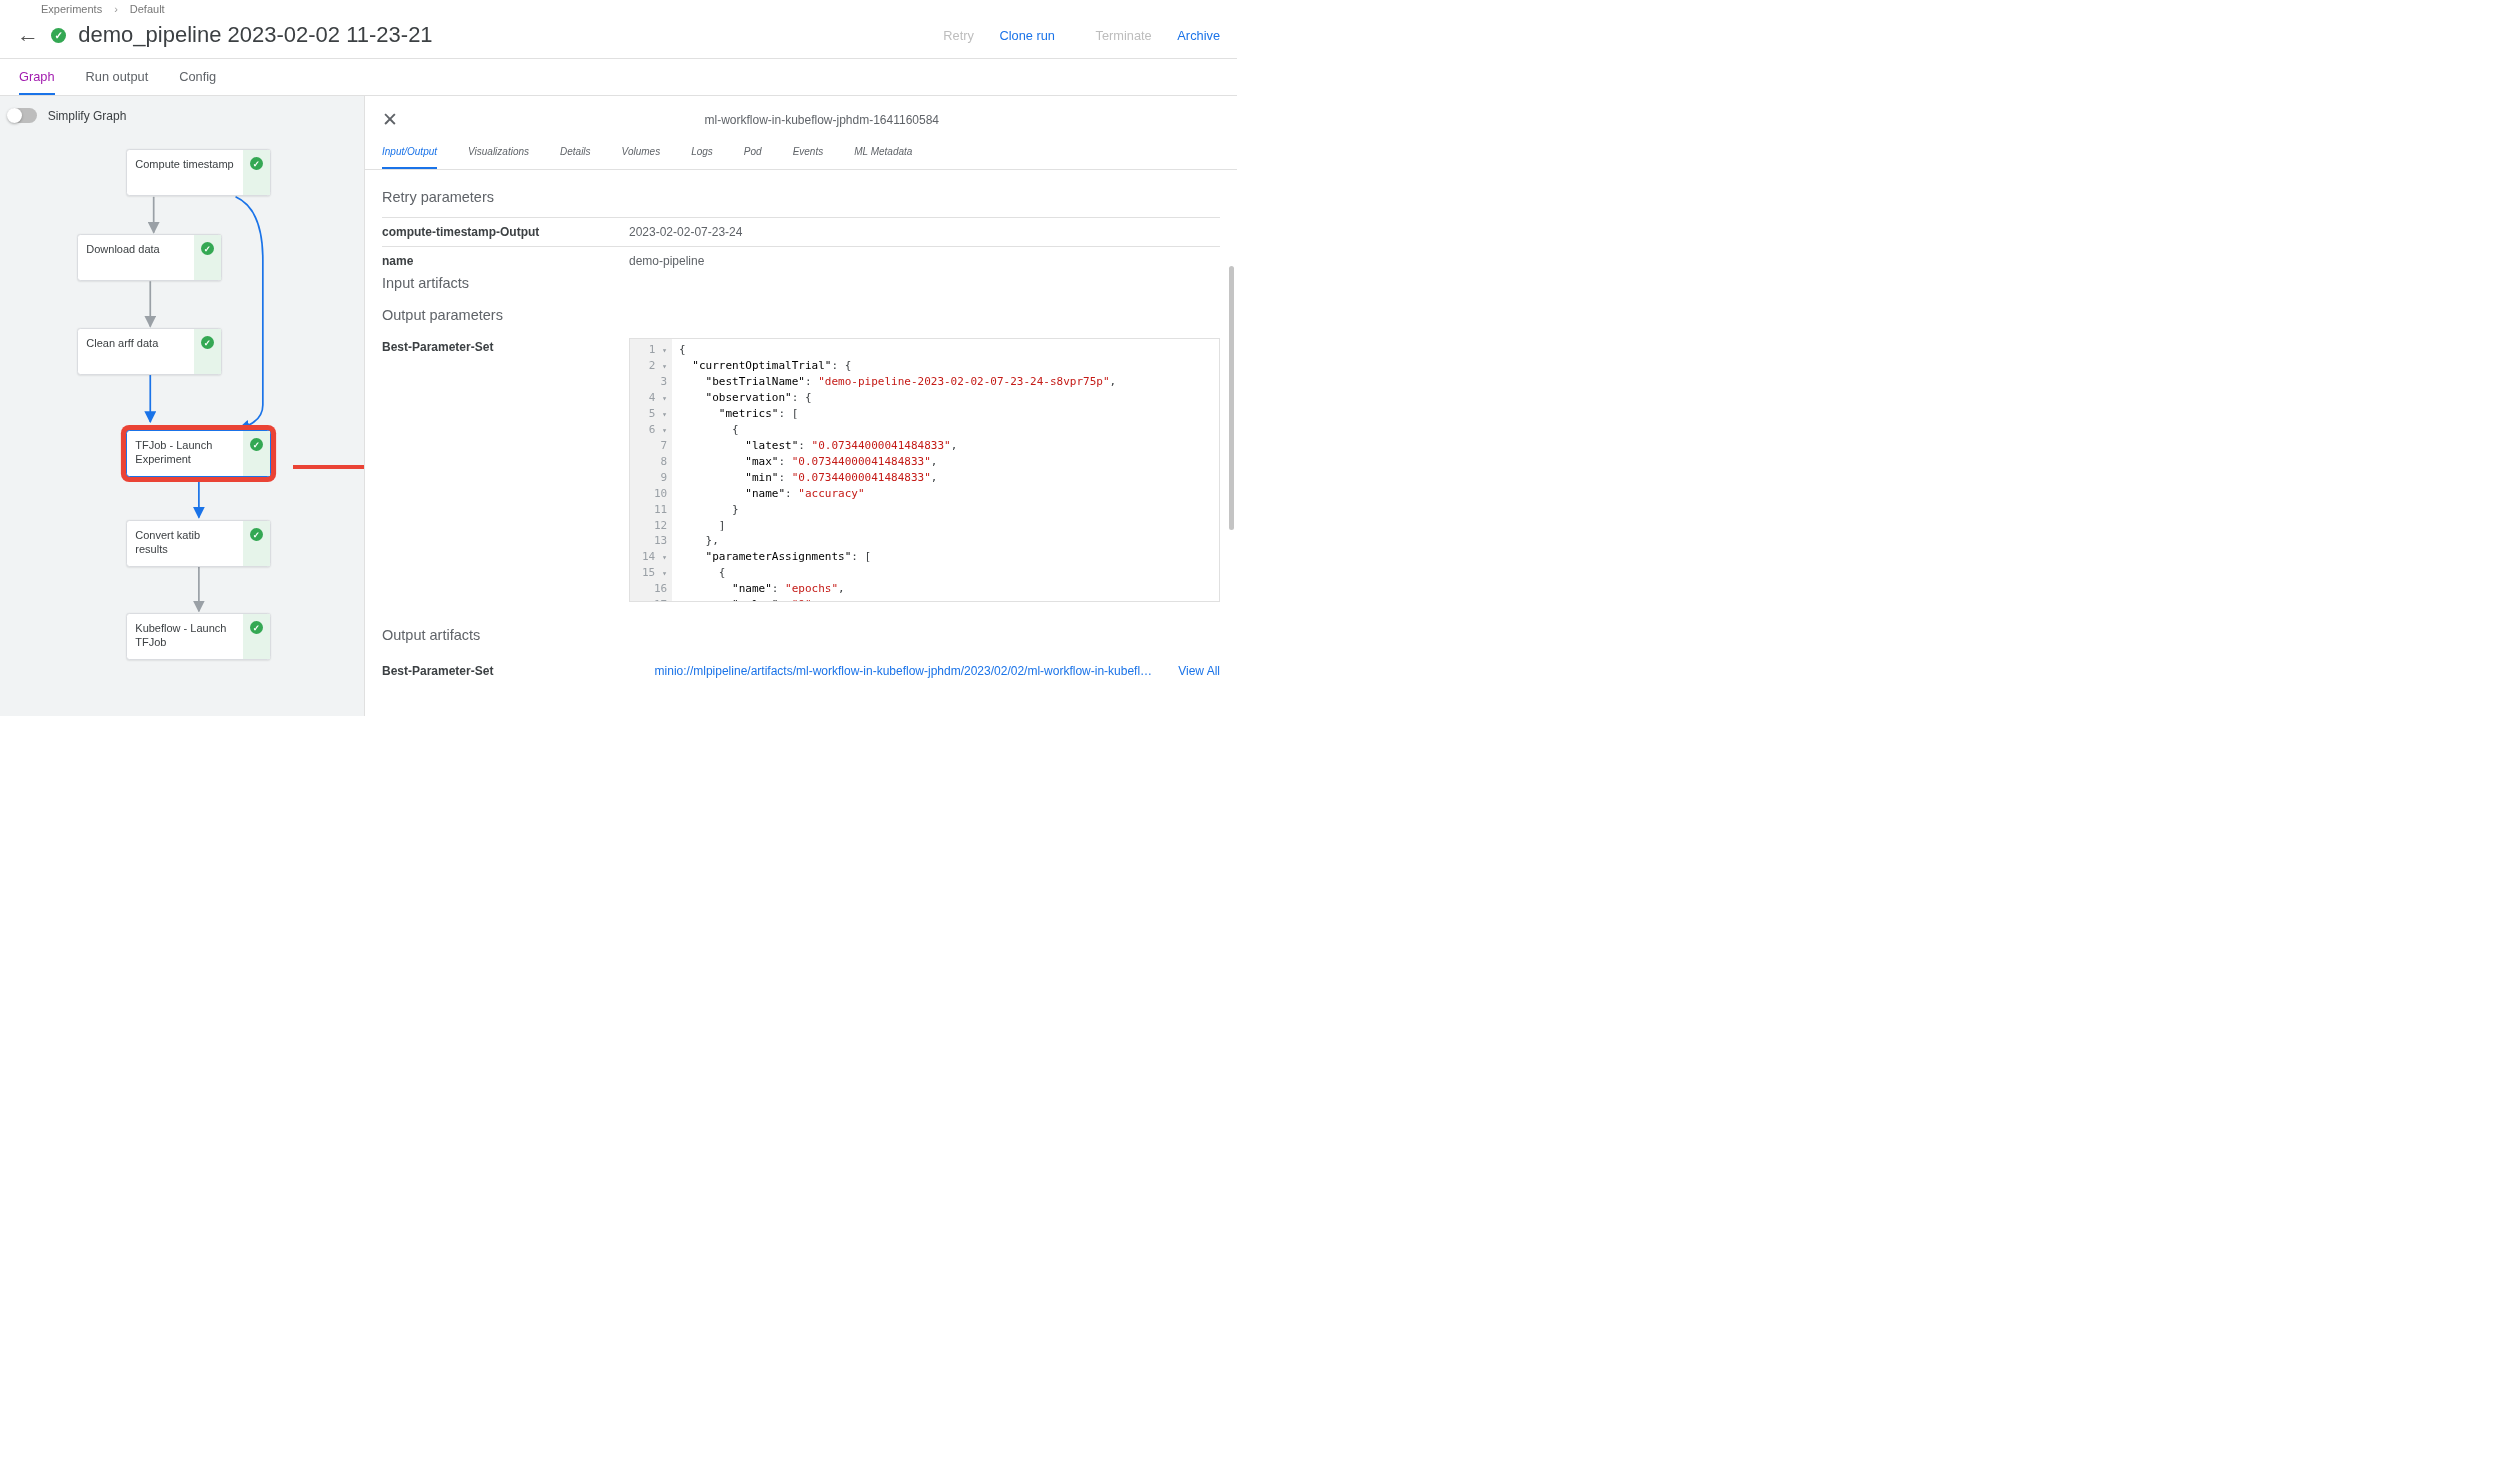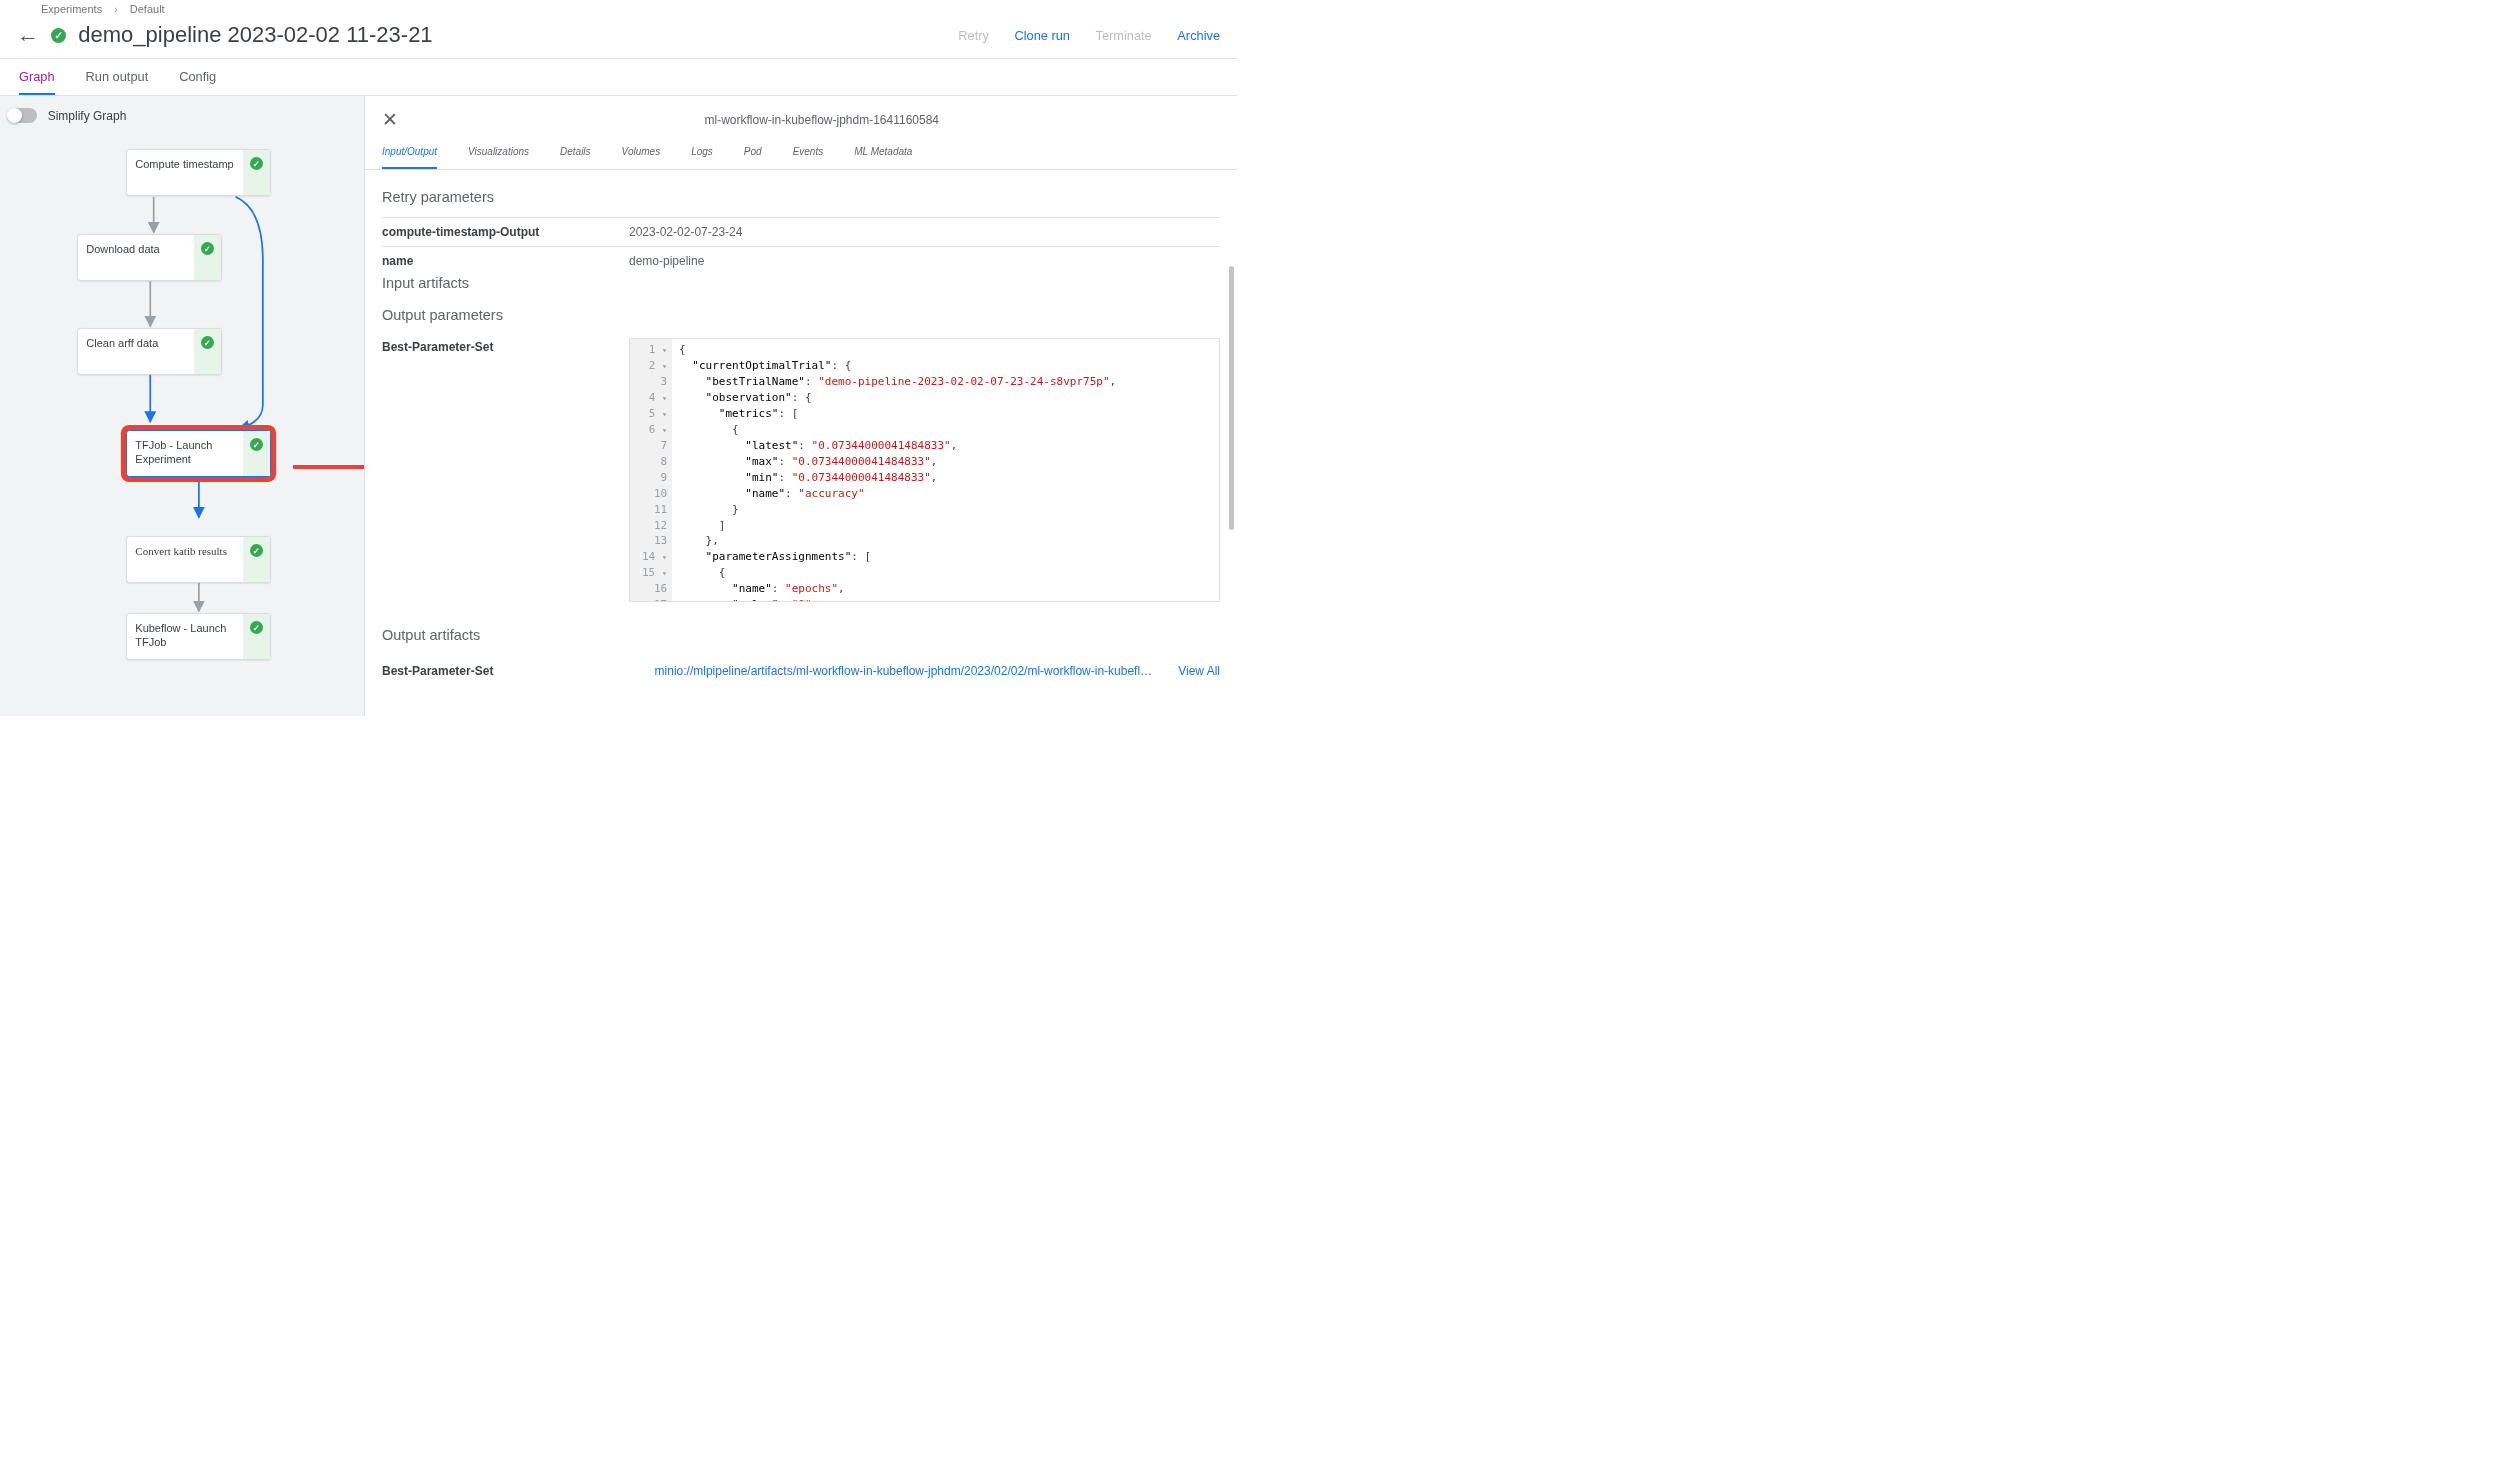--- a/index.html
+++ b/index.html
@@ -8,21 +8,21 @@
   
   .crumbs { display: flex; align-items: center; gap: 12px; padding: 3.4px 41px 1.7px; color: #777; font-size: 11px; }
   .crumbs .sep { color: #999; }
   
   
   .title-row { display: flex; align-items: center; padding: 5.1px 17px 10.2px; gap: 12px; }
   .back-arrow { font-size: 22px; color: #555; cursor: pointer; }
   .check-badge { width:15.3px; height:15.3px; border-radius:50%; background:#34a853; display:flex; align-items:center; justify-content:center; color:#fff; font-size:10.2px; font-weight:bold; }
   .page-title { font-size: 22px; font-weight: 400; color: #3c4043; }
   .title-actions { margin-left:auto; display:flex; gap:25.6px; font-size:12.8px; font-weight:500; }
-  .title-actions .disabled { color:#bdbdbd; cursor:default; }
+  .title-actions .disabled { color:#bdbdbd; cursor:default;margin-left:15px; }
   .title-actions .link { color:#1a73e8; cursor:pointer;text-align:center; }
   
   .hr { height:0.9px; background:#e0e0e0; }
   
   
   .tabs { display:flex; gap:31px; padding: 0 19px; height:37px; border-bottom:0.9px solid #e0e0e0; align-items:center; }
   .tab { font-size:12.8px; font-weight:500; color:#5f6368; cursor:pointer; display:flex; align-items:center; height:100%; border-bottom:2.6px solid transparent; }
   .tab.active { color:#a21caf; border-bottom-color:#1a73e8; }
   
   
@@ -161,21 +161,21 @@
         <div class="side">
             <div class="check">✓</div>
           </div>
       </div>
       <div class="node selected" style="left:119px; top:298px;">
         <div class="txt">TFJob - Launch Experiment</div>
         <div class="side">
             <div class="check">✓</div>
           </div>
       </div>
-      <div class="node" style="left:119px; top:404px;font-family:Liberation Serif, serif;">
+      <div class="node" style="left:119px; top:388px;">
         <div class="txt">Convert katib results</div>
         <div class="side">
             <div class="check">✓</div>
           </div>
       </div>
       <div class="node" style="left:119px; top:481px;">
         <div class="txt">Kubeflow - Launch TFJob</div>
         <div class="side">
             <div class="check">✓</div>
           </div>

